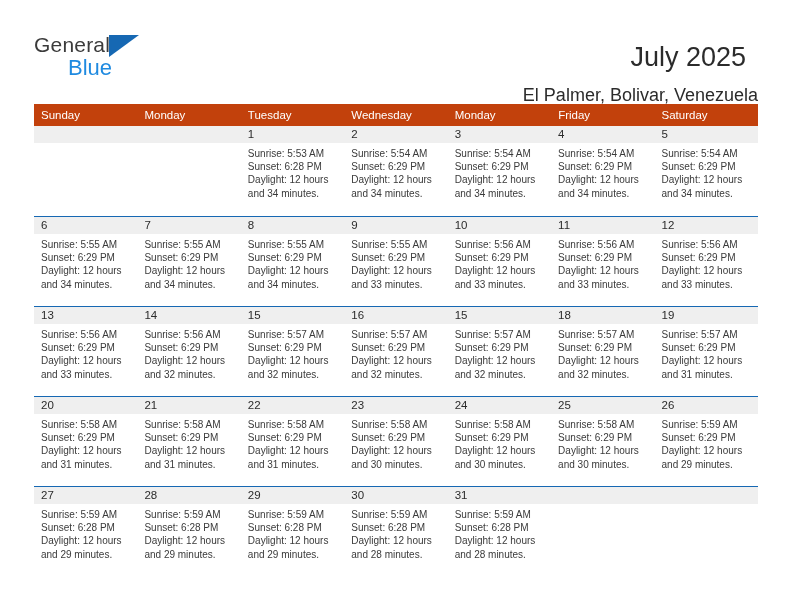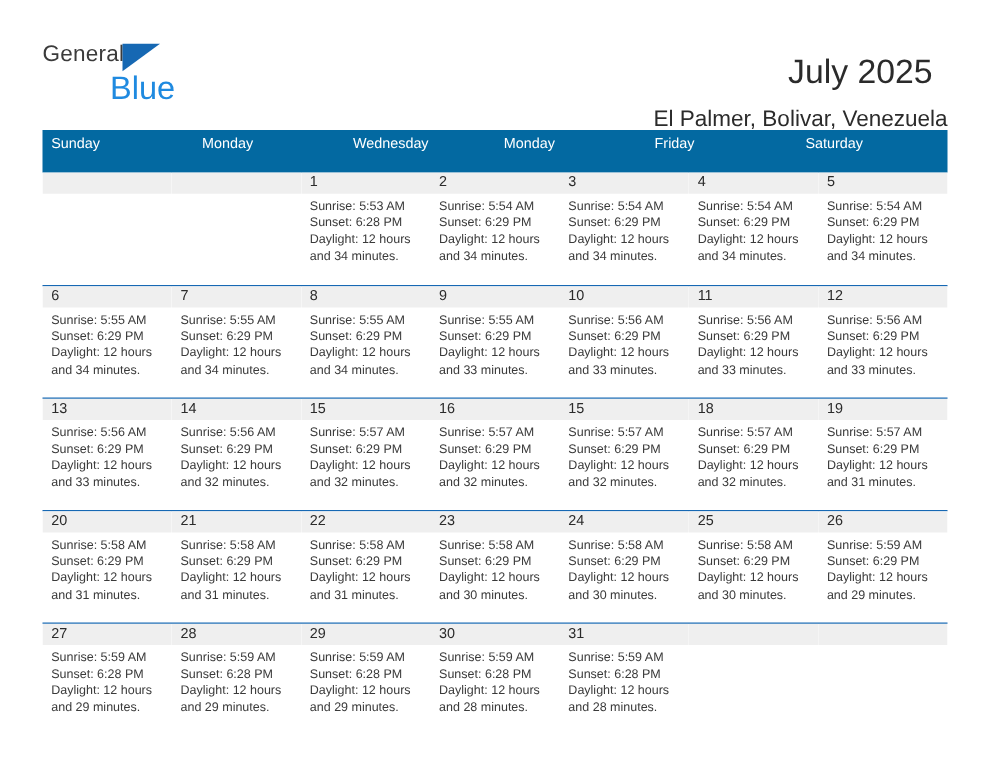--- a/index.html
+++ b/index.html
@@ -31,43 +31,43 @@
     height: 70px;
   }
   .logo {
     position: absolute;
     left: 0;
     top: 4px;
     width: 220px;
     height: 60px;
   }
   .logo-general {
-    font-size: 18px;
+    font-size: 21px;
     color: #3b3b3b;
     letter-spacing: 0.2px;
     font-family: "Liberation Sans", sans-serif;
     line-height: 1;
     display: inline-block;
   }
   .logo-triangle {
     display: inline-block;
     width: 0;
     height: 0;
     border-left: 30px solid #1668b3;
     border-bottom: 22px solid transparent;
     vertical-align: top;
     position: relative;
     top: 1px;
     margin-left: -1px;
   }
   .logo-blue {
     display: block;
-    font-size: 26px;
+    font-size: 22px;
     color: #1f8ae0;
-    margin-left: 54px;
+    margin-left: 34px;
     margin-top: 1px;
     line-height: 1;
   }
   .title-block {
     position: absolute;
     right: 0;
     top: 0;
     text-align: right;
   }
   .cal-title {
@@ -86,22 +86,22 @@
 
   
   .calendar {
     position: absolute;
     left: 34px;
     top: 104px;
     width: 724px;
   }
   .weekday-row {
     display: flex;
-    background: #0369a1;
-    height: 34px;
+    background: #c2410c;
+    height: 22px;
     justify-content: center;
   }
   .weekday {
     flex: 1 1 0;
     color: #ffffff;
     font-size: 11.5px;
     line-height: 22px;
     padding-left: 7px;
     white-space: nowrap;
   }
@@ -151,20 +151,21 @@
       <div class="cal-location">El Palmer, Bolivar, Venezuela</div>
     </div>
 
   </div>
 
   <div class="calendar">
 
     <div class="weekday-row">
       <div class="weekday">Sunday</div>
       <div class="weekday">Monday</div>
+      <div class="weekday">Tuesday</div>
       <div class="weekday">Wednesday</div>
       <div class="weekday">Monday</div>
       <div class="weekday">Friday</div>
       <div class="weekday">Saturday</div>
     </div>
 
     <div class="week-row first">
       <div class="day-cell empty">
         <div class="day-num-band"></div>
       </div>

